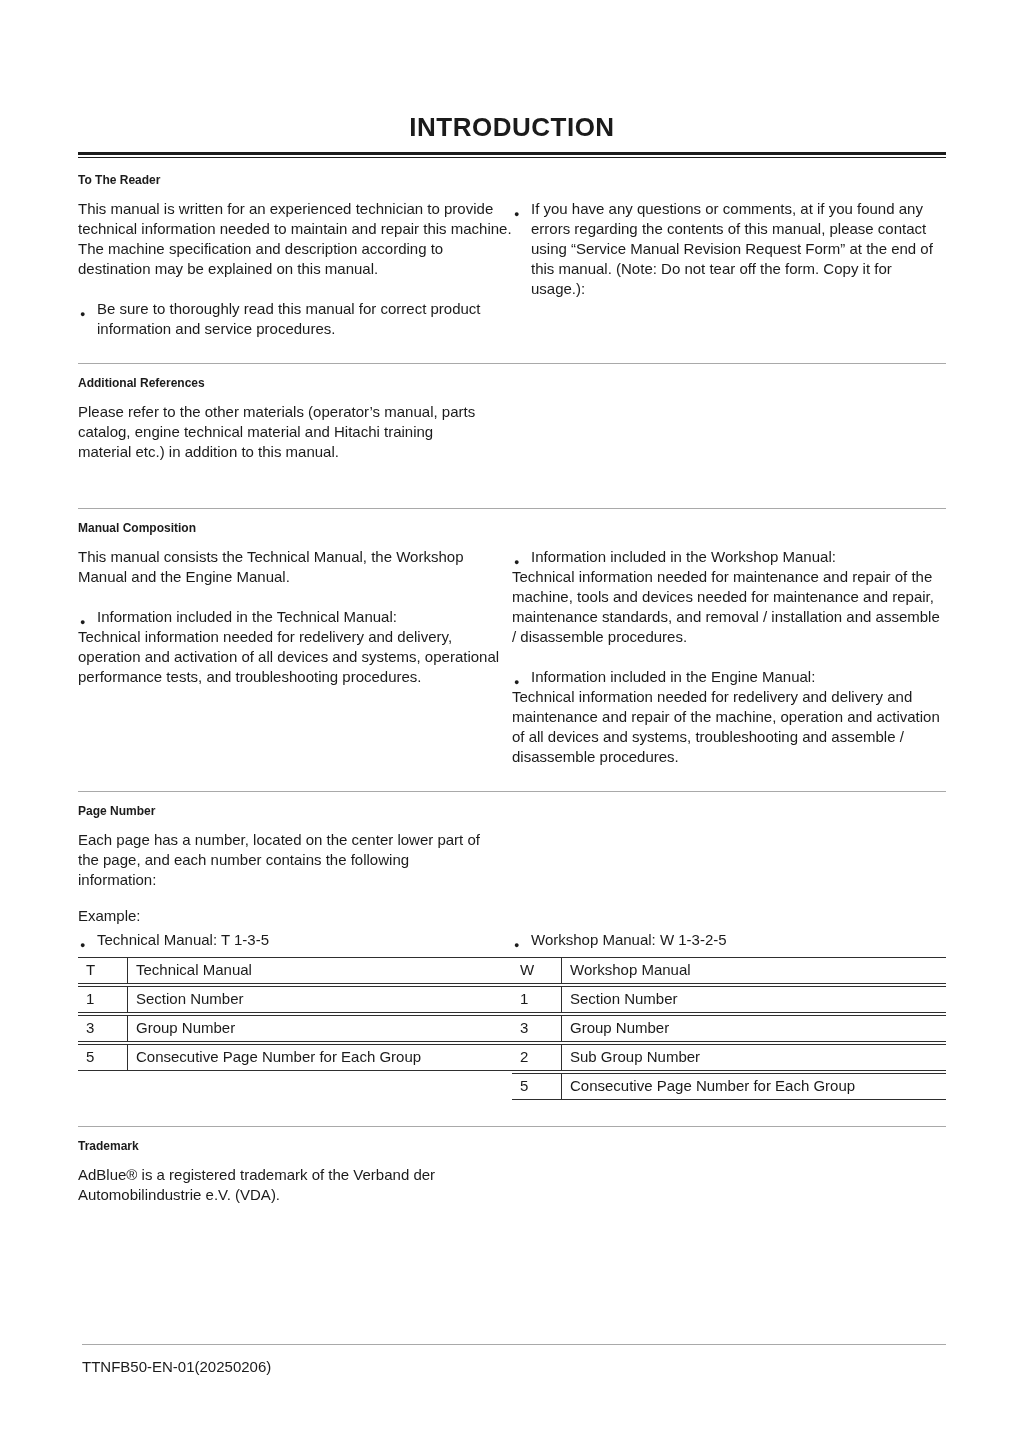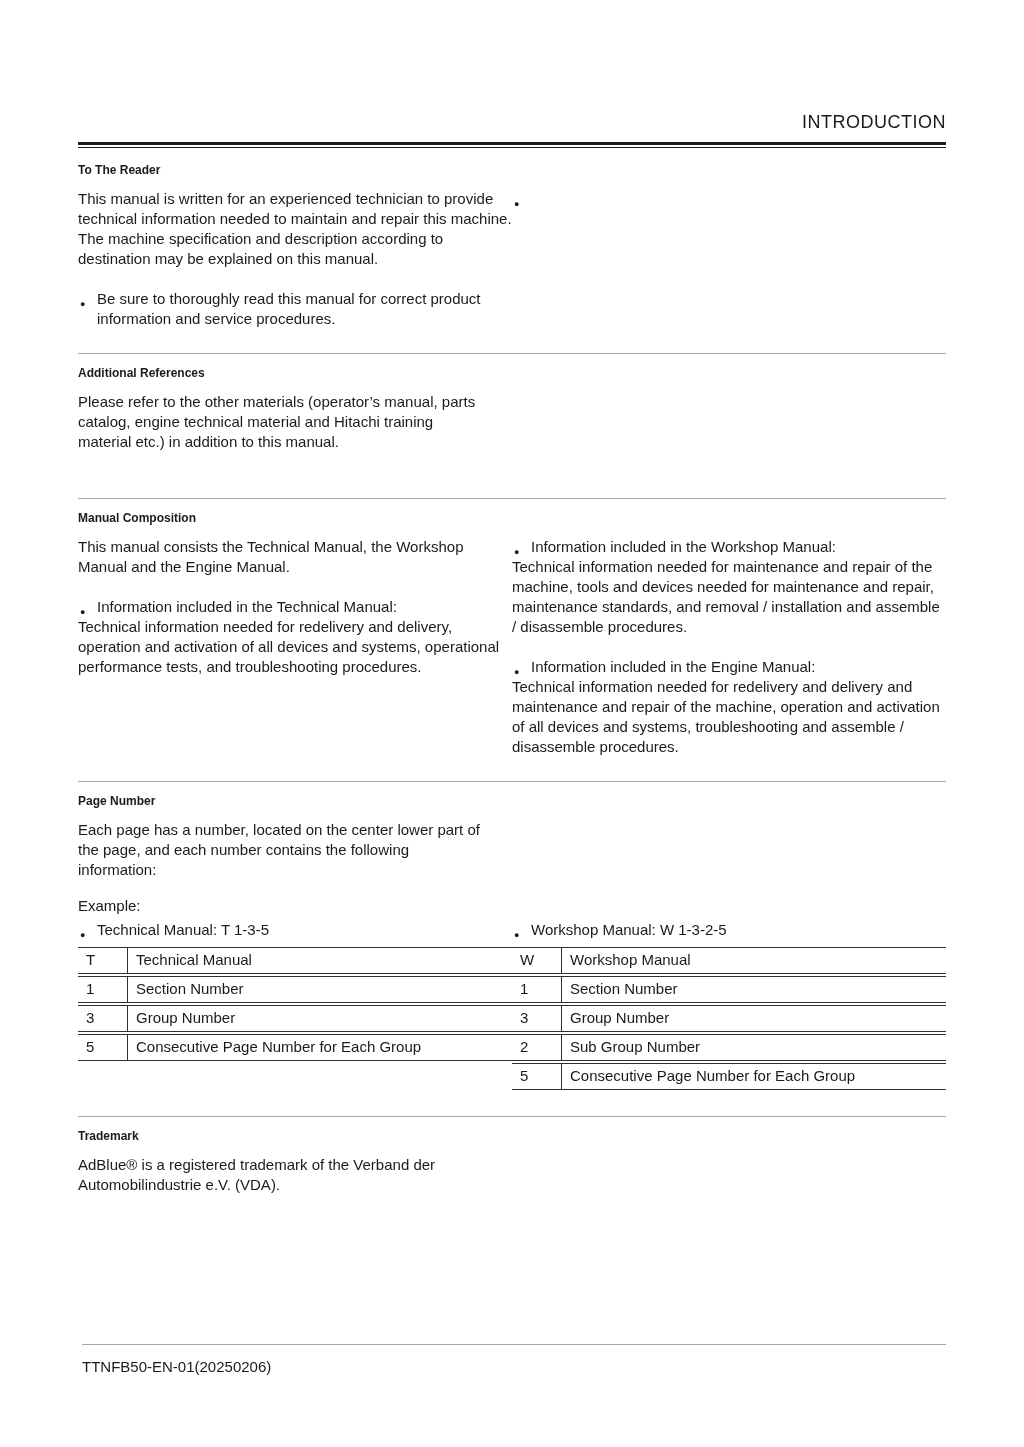--- a/index.html
+++ b/index.html
@@ -9,23 +9,23 @@
     width: 1024px;
     height: 1447px;
     margin: 0 auto;
     background: #ffffff;
     color: #1b1b1b;
     font-family: "Liberation Sans", "DejaVu Sans", sans-serif;
     padding: 112px 78px 0 78px;
     overflow: hidden;
   }
   .doc-title {
-    text-align: right;
-    font-size: 18px;
-    font-weight: normal;
+    text-align: center;
+    font-size: 26px;
+    font-weight: bold;
     letter-spacing: 0.5px;
     margin-bottom: 9px;
   }
   .title-rule {
     height: 6px;
     border-top: 3px solid #1c1c1c;
     border-bottom: 1px solid #1c1c1c;
     margin-bottom: 15px;
   }
   .section-heading {
@@ -120,20 +120,21 @@
   <section>
     <h2 class="section-heading">To The Reader</h2>
     <div class="two-col">
       <div>
         <p class="body-text">This manual is written for an experienced technician to provide technical information needed to maintain and repair this machine.</p>
         <p class="body-text">The machine specification and description according to destination may be explained on this manual.</p>
         <p class="body-text bullet mt">Be sure to thoroughly read this manual for correct product information and service procedures.</p>
       </div>
       <div>
         <div class="body-text bullet">
+          <span>If you have any questions or comments, at if you found any errors regarding the contents of this manual, please contact using “Service Manual Revision Request Form” at the end of this manual. (Note: Do not tear off the form. Copy it for usage.):</span>
         </div>
       </div>
     </div>
   </section>
 
   <hr class="section-rule">
 
   <section>
     <h2 class="section-heading">Additional References</h2>
     <p class="body-text narrow">Please refer to the other materials (operator’s manual, parts catalog, engine technical material and Hitachi training material etc.) in addition to this manual.</p>

